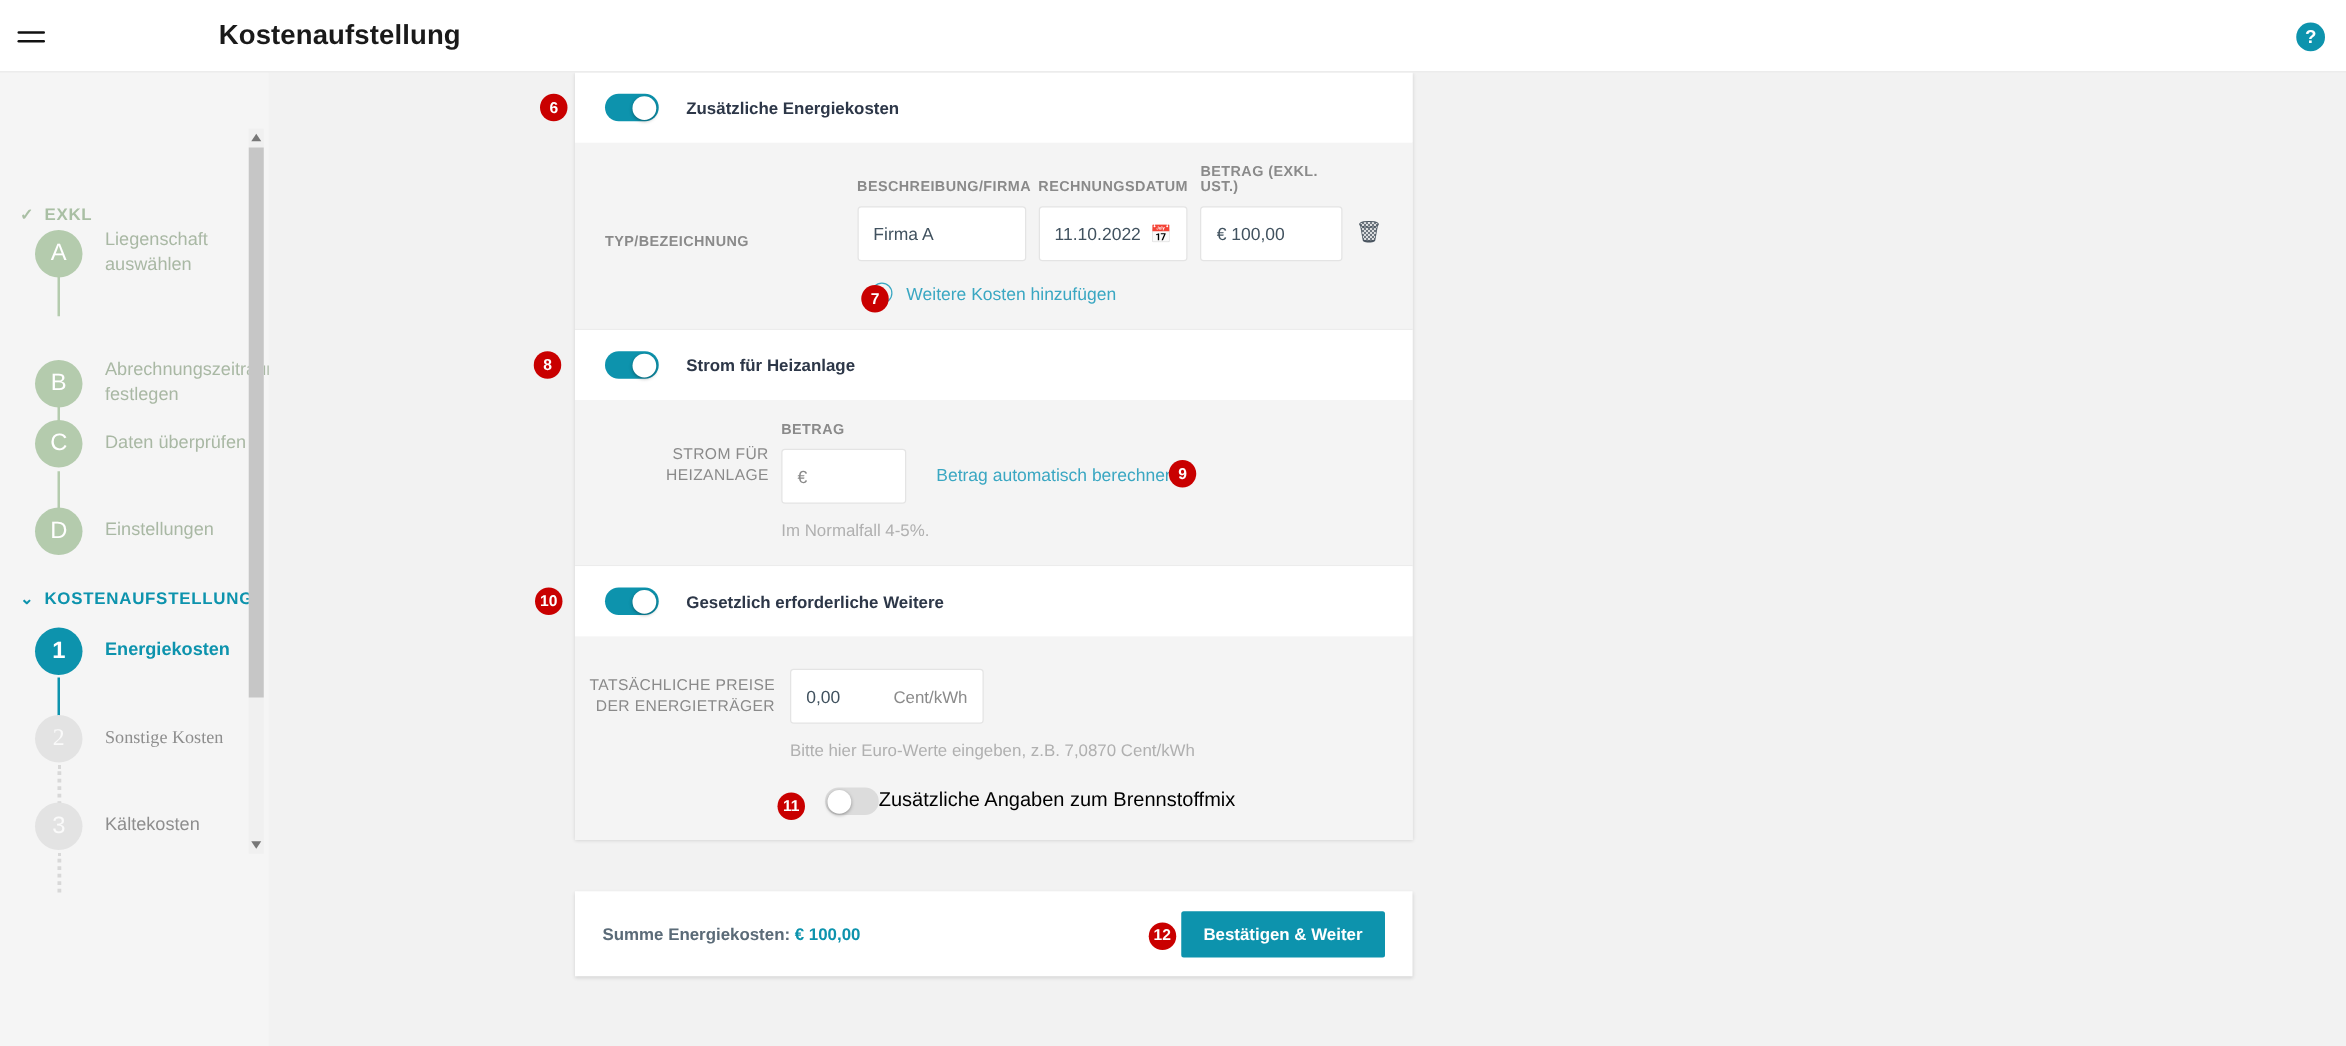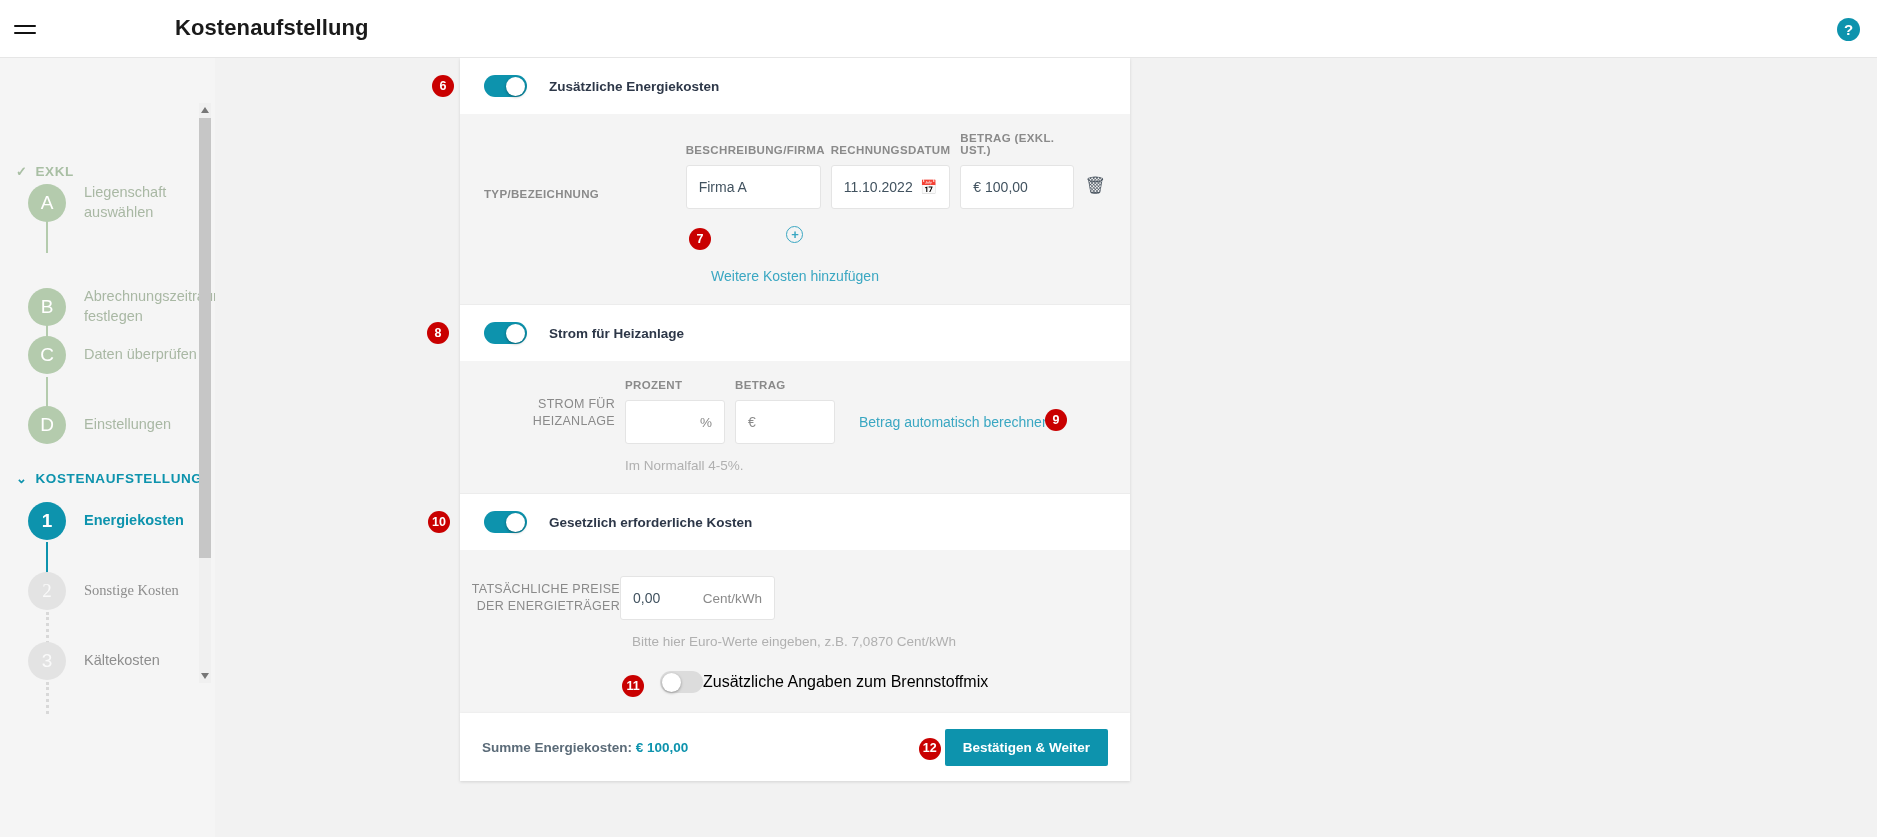--- a/index.html
+++ b/index.html
@@ -153,23 +153,22 @@
     height: 44px; display: flex; align-items: center;
     padding: 0 12px; font-size: 14px; color: #41525f;
   }
   .field .chev { margin-left: auto; color: #5b7384; font-size: 13px; }
   .field .cal { margin-left: auto; color: #5a5a5a; font-size: 14px; }
   .field .suffix { margin-left: auto; color: #8a8a8a; font-size: 13.5px; }
   .field .prefix { color: #8a8a8a; }
   .trash { color: #4a5560; font-size: 17px; cursor: pointer; }
 
   .addlink {
-    color: #3aa7c2; font-size: 14px; display: flex; align-items: center; gap: 25px;
+    color: #3aa7c2; font-size: 14px; display: flex; align-items: flex-end; gap: 11px;
     cursor: pointer;
-    flex-direction: column;
   }
   .plus-circle {
     width: 17px; height: 17px; border-radius: 50%;
     border: 1.6px solid #3aa7c2; color: #3aa7c2;
     display: flex; align-items: center; justify-content: center;
     font-size: 13px; line-height: 1; font-weight: bold;
   }
 
   .rowlabel {
     font-size: 12.5px; color: #8a8a8a; letter-spacing: .3px;
@@ -326,27 +325,20 @@
       <div class="switch on">
           <div class="knob"></div>
         </div>
       <div class="tlabel">Strom für Heizanlage</div>
     </div>
 
     <div class="panel" style="padding-left:0;">
       <div style="display:flex;align-items:flex-end;gap:10px;">
         <div class="rowlabel" style="width:155px;padding-bottom:14px;">STROM FÜR HEIZANLAGE</div>
         <div style="width:100px;">
-          <div class="col-head" style="margin-bottom:9px;">PROZENT</div>
-          <div class="field">
-            <span></span>
-            <span class="suffix">%</span>
-          </div>
-        </div>
-        <div style="width:100px;">
           <div class="col-head" style="margin-bottom:9px;">BETRAG</div>
           <div class="field">
             <span class="prefix">€</span>
             <span></span>
           </div>
         </div>
         <div style="position:relative;padding-bottom:13px;margin-left:14px;">
           <span class="autolink">Betrag automatisch berechnen</span>
           <div class="badge" style="left:186px;top:-4px;">9</div>
         </div>
@@ -354,25 +346,25 @@
       <div class="hint" style="margin-left:165px;margin-top:14px;">Im Normalfall 4-5%.</div>
     </div>
 
     <div class="sep"></div>
 
     <div class="toggle-row">
       <div class="badge" style="left:-32px;top:17px;">10</div>
       <div class="switch on">
           <div class="knob"></div>
         </div>
-      <div class="tlabel">Gesetzlich erforderliche Kosten</div>
+      <div class="tlabel">Gesetzlich erforderliche Weitere</div>
     </div>
 
     <div class="panel" style="padding-left:0;padding-top:26px;">
-      <div style="display:flex;align-items:center;">
+      <div style="display:flex;align-items:center;gap:12px;">
         <div class="rowlabel" style="width:160px;">
           <div>TATSÄCHLICHE PREISE</div>
           <div>DER ENERGIETRÄGER</div>
         </div>
         <div style="width:155px;">
           <div class="field">
             <span>0,00</span>
             <span class="suffix">Cent/kWh</span>
           </div>
         </div>

